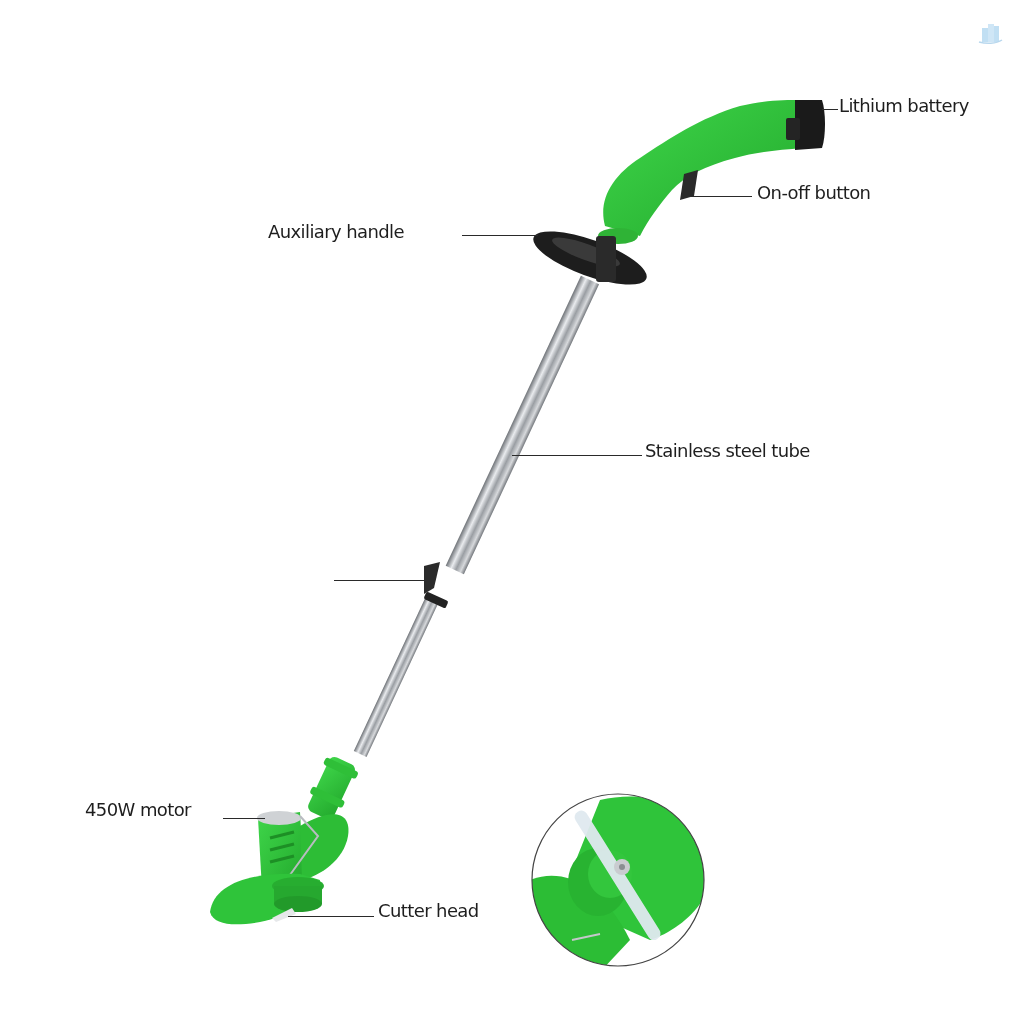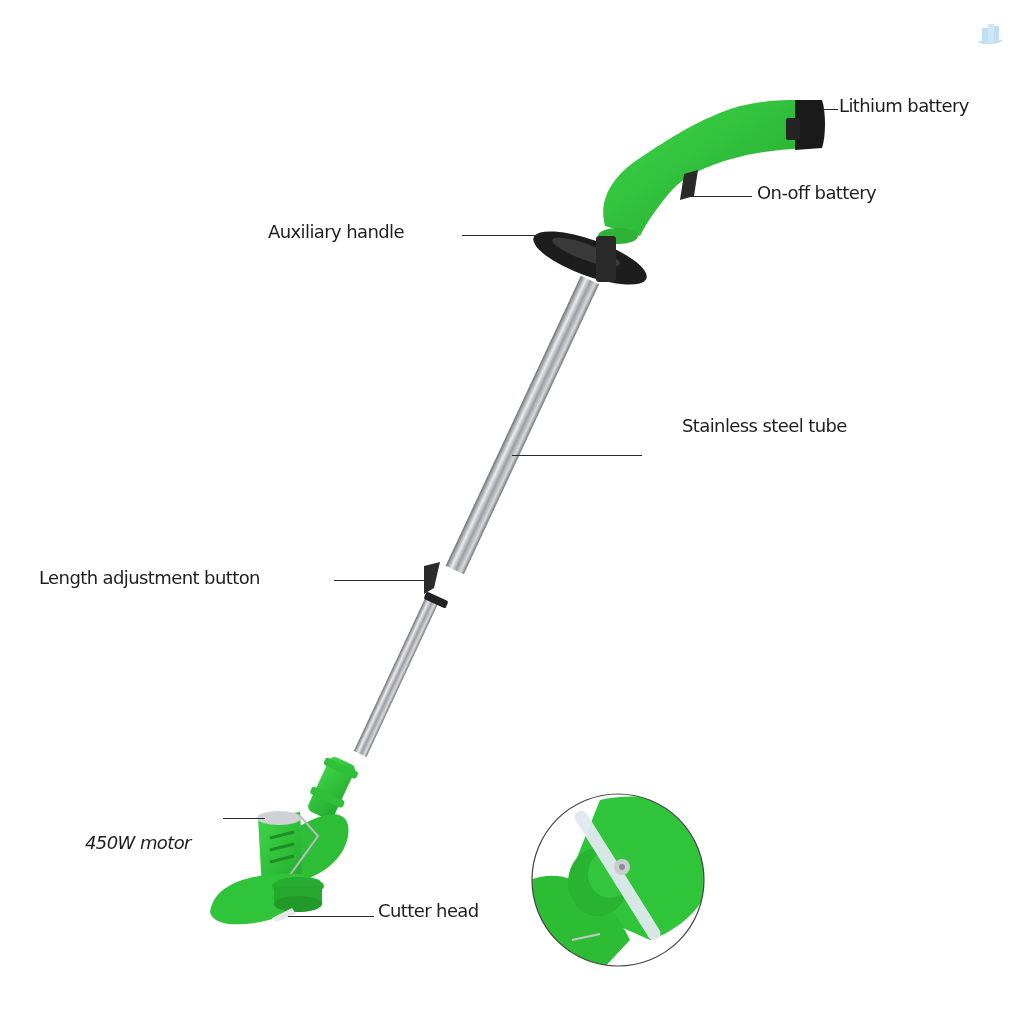--- a/index.html
+++ b/index.html
@@ -106,30 +106,29 @@
       <rect x="12" y="4" width="6" height="18" fill="#a9d3f0"></rect>
       <rect x="18" y="6" width="5" height="16" fill="#8fc5ea"></rect>
       <path d="M3,22 C10,24 20,24 26,20" stroke="#7fb8e0" stroke-width="1.5" fill="none"></path>
     </svg>
   </div>
 
   <div class="leader" style="left:822px; top:109px; width:16px;"></div>
   <div class="label" style="left:839px; top:97px;">Lithium battery</div>
 
   <div class="leader" style="left:684px; top:196px; width:68px;"></div>
-  <div class="label" style="left:757px; top:184px;">On-off battery</div>
+  <div class="label" style="left:757px; top:184px;">On-off button</div>
 
   <div class="leader" style="left:462px; top:235px; width:76px;"></div>
   <div class="label" style="left:268px; top:223px;">Auxiliary handle</div>
 
   <div class="leader" style="left:512px; top:455px; width:130px;"></div>
-  <div class="label" style="left:645px; top:417px;margin-left:37px;">Stainless steel tube</div>
+  <div class="label" style="left:645px; top:442px;">Stainless steel tube</div>
 
   <div class="leader" style="left:334px; top:580px; width:92px;"></div>
-  <div class="label" style="left:39px; top:569px;">Length adjustment button</div>
 
   <div class="leader" style="left:223px; top:818px; width:42px;"></div>
-  <div class="label" style="left:85px; top:834px;font-style:italic;">450W motor</div>
+  <div class="label" style="left:85px; top:801px;">450W motor</div>
 
   <div class="leader" style="left:288px; top:916px; width:86px;"></div>
   <div class="label" style="left:378px; top:902px;text-align:center;">Cutter head</div>
 
 </div>
 
 </body></html>

